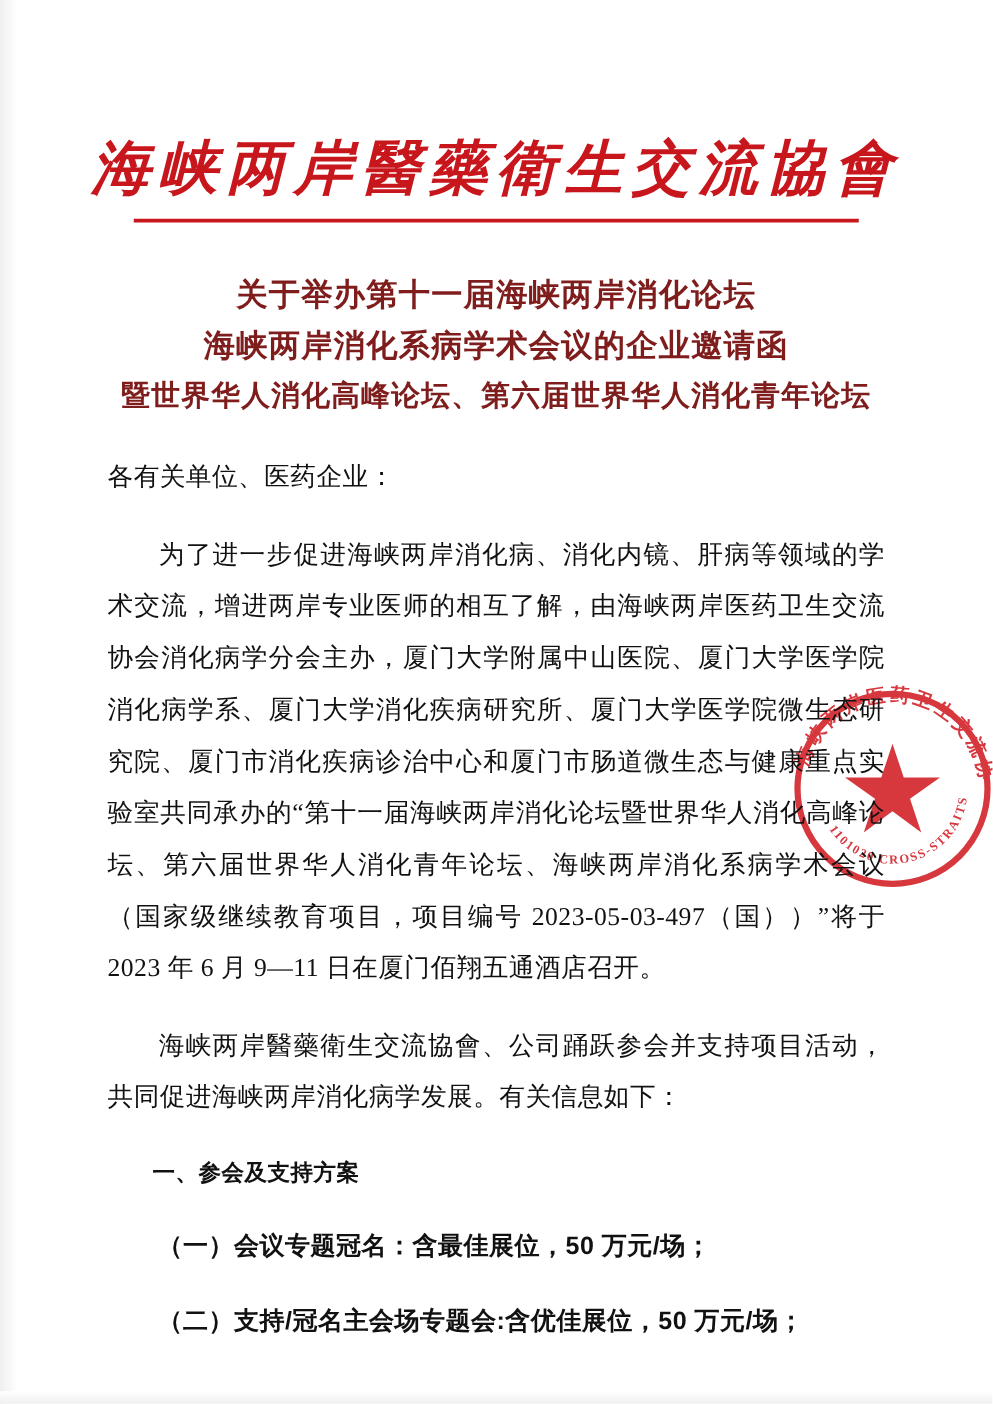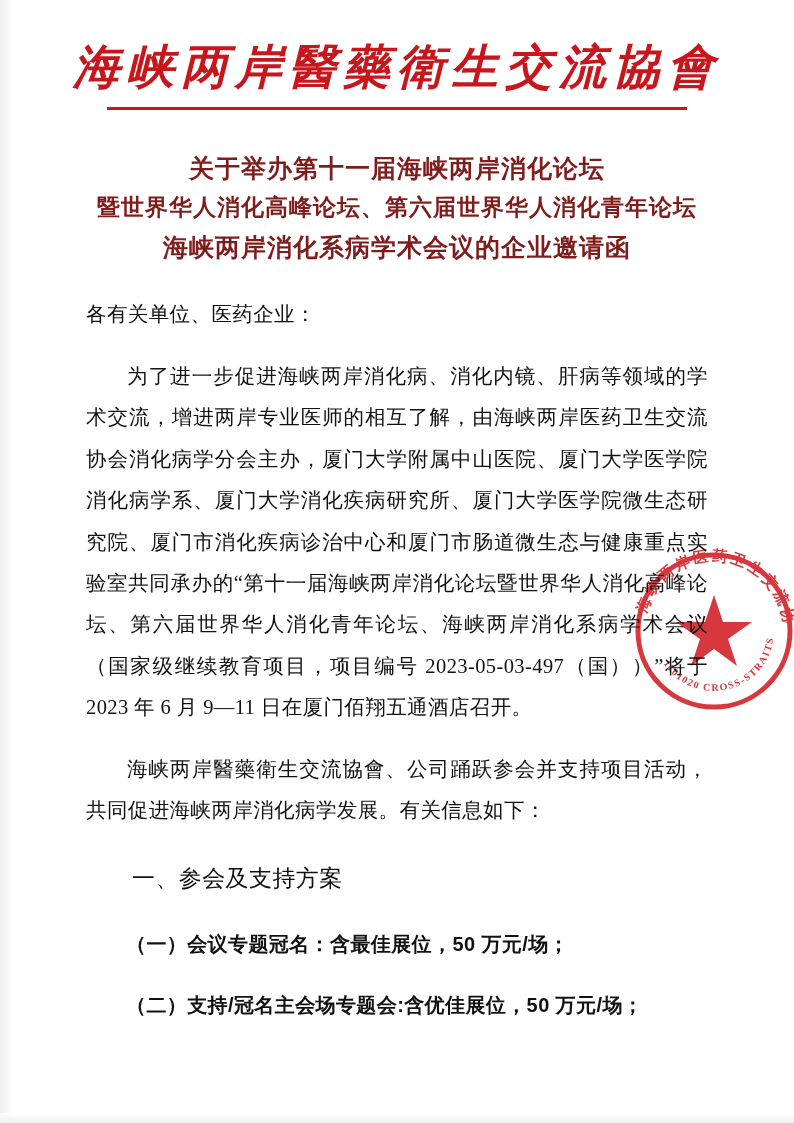--- a/index.html
+++ b/index.html
@@ -18,21 +18,21 @@
 
   .page {
     position: absolute;
     inset: 0;
     padding: 0;
   }
 
   
   .letterhead {
     text-align: center;
-    padding-top: 40px;
+    padding-top: 108px;
   }
   .org-cn {
     color: #c8161d;
     font-family: "Liberation Serif", serif;
     font-weight: bold;
     font-style: italic;
     font-size: 47px;
     letter-spacing: 7px;
     line-height: 1.15;
     white-space: nowrap;
@@ -79,22 +79,22 @@
     letter-spacing: 0.4px;
     font-family: "Liberation Serif", serif;
     position: relative;
     z-index: 2;
   }
   .p-indent { text-indent: 2em; }
   .p-plain  { text-indent: 0; }
   .section-head {
     text-indent: 2em;
     font-family: "Liberation Sans", sans-serif;
-    font-weight: normal;
-    font-size: 23px;
+    font-weight: bold;
+    font-size: 18px;
   }
   .item {
     text-indent: 2em;
     font-family: "Liberation Sans", sans-serif;
     font-weight: bold;
     font-size: 20px;
   }
 
   
   .seal {
@@ -129,22 +129,22 @@
   <div class="edge-left"></div>
   <div class="edge-bottom"></div>
 
   <div class="letterhead">
     <div class="org-cn">海峡两岸醫藥衛生交流協會</div>
     <div class="rule"></div>
   </div>
 
   <div class="title-block">
     <div class="title-line l1">关于举办第十一届海峡两岸消化论坛</div>
+    <div class="title-line l3">海峡两岸消化系病学术会议的企业邀请函</div>
     <div class="title-line l2">暨世界华人消化高峰论坛、第六届世界华人消化青年论坛</div>
-    <div class="title-line l3">海峡两岸消化系病学术会议的企业邀请函</div>
   </div>
 
   <div class="seal">
     <svg width="196" height="196" viewBox="0 0 196 196" xmlns="http://www.w3.org/2000/svg">
       <defs>
         <path id="arcOuter" d="M 28,98 A 70,70 0 1 1 168,98"></path>
         <path id="arcBottom" d="M 38,98 A 60,60 0 0 0 158,98"></path>
       </defs>
       <circle cx="98" cy="98" r="76" fill="none" stroke="#d2232a" stroke-width="5"></circle>
       <g fill="#d2232a">

